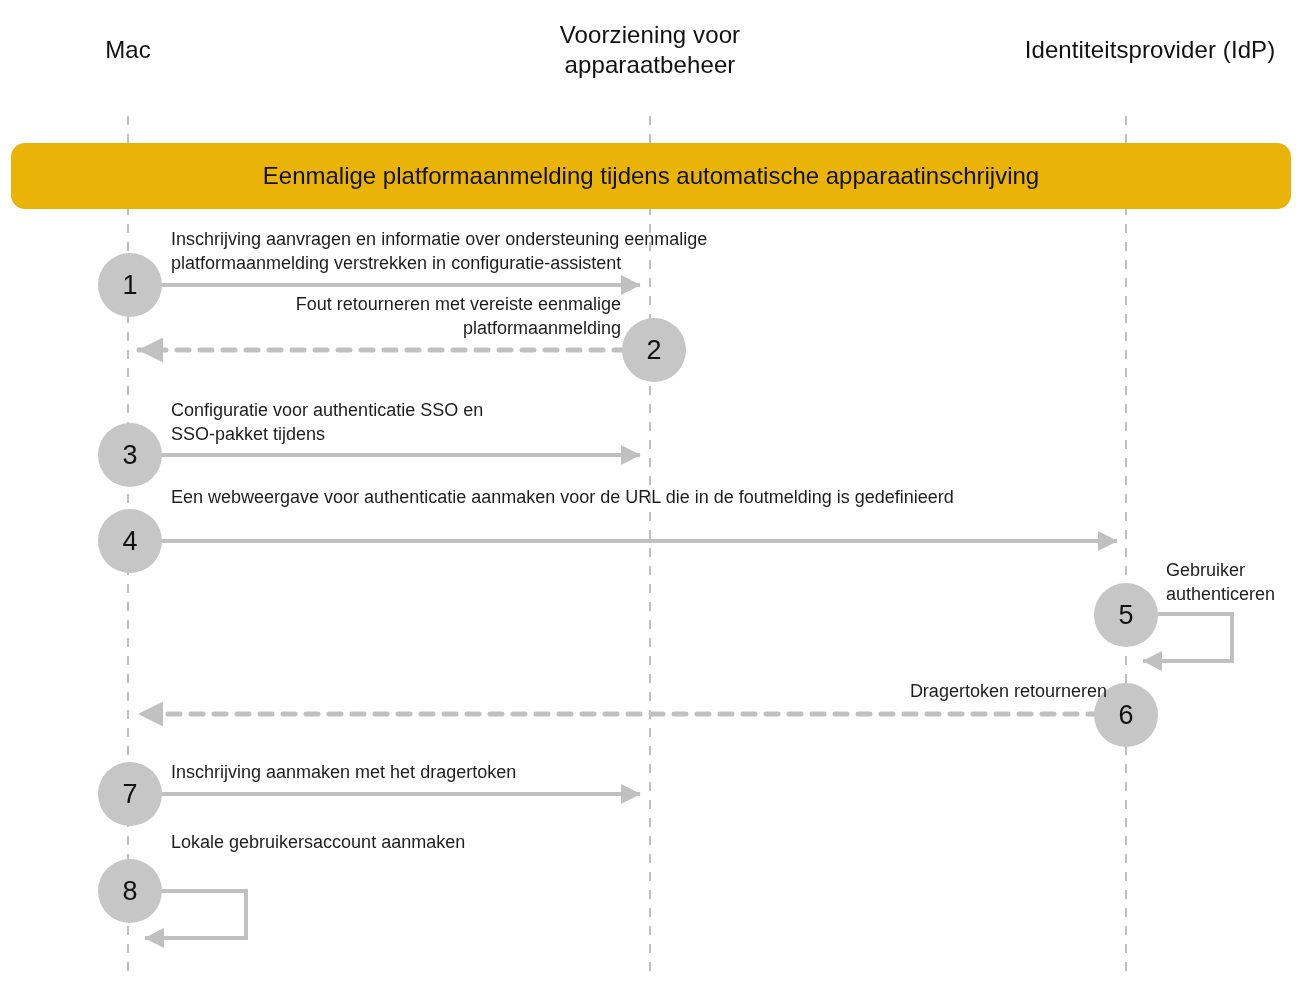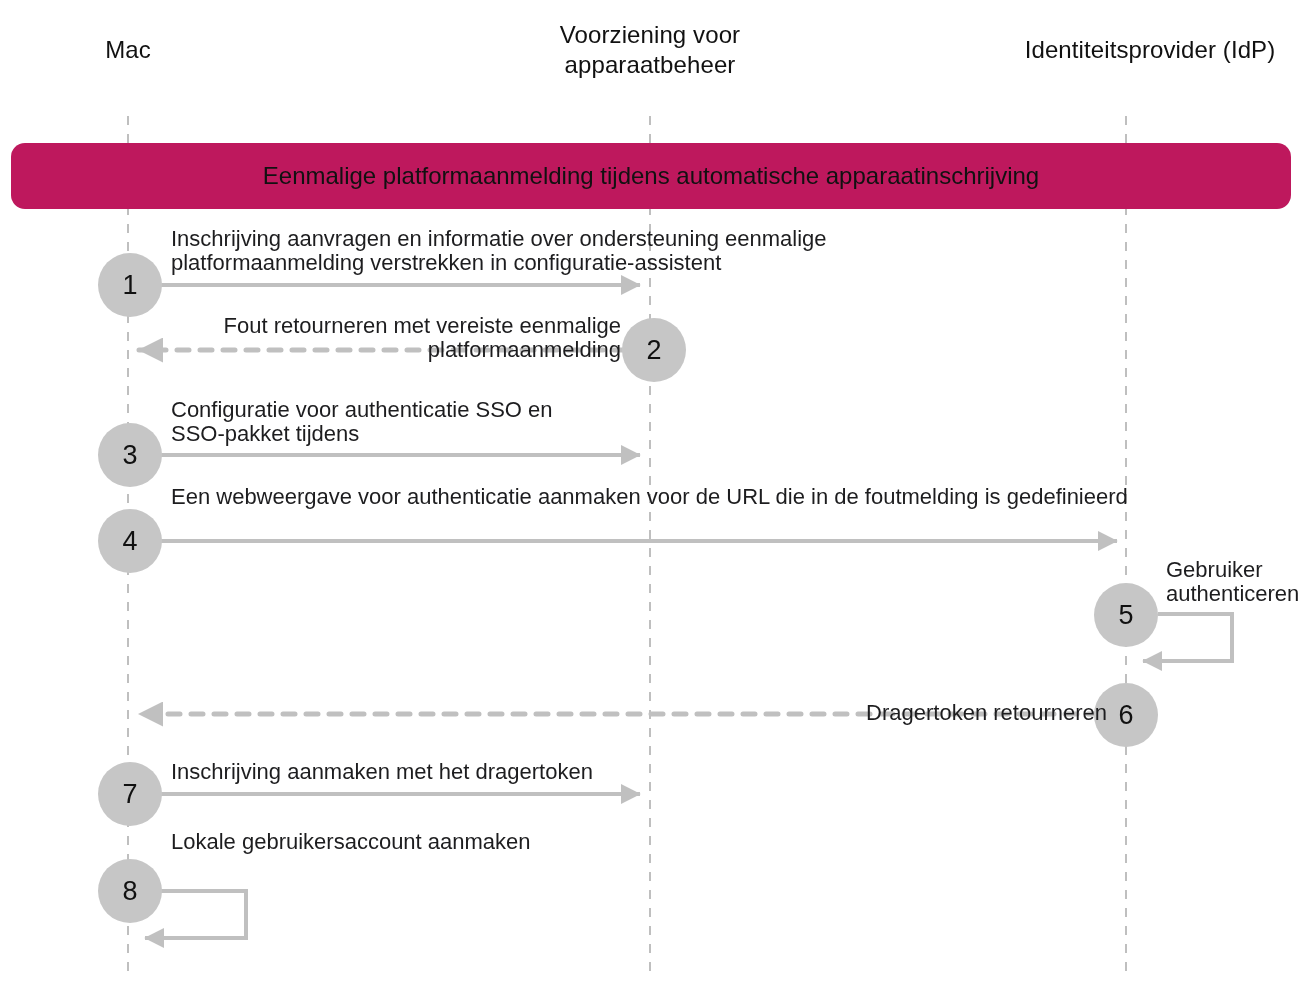--- a/index.html
+++ b/index.html
@@ -41,21 +41,21 @@
   #header-mdm      { left: 530px; top: 20px;  width: 240px; }
   #header-idp      { left: 990px; top: 35px;  width: 320px; }
 
   
   #phase-banner {
     position: absolute;
     left: 11px;
     top: 143px;
     width: 1280px;
     height: 66px;
-    background: #be185d;
+    background: #eab308;
     border-radius: 14px;
     display: flex;
     align-items: center;
     justify-content: center;
   }
   #phase-banner-label {
     font-size: 24px;
     line-height: 30px;
     color: #111111;
     text-align: center;
@@ -74,25 +74,25 @@
     justify-content: center;
     font-size: 27px;
     line-height: 1;
     color: #111111;
     font-weight: 400;
   }
 
   
   .msg-label {
     position: absolute;
-    font-size: 22px;
+    font-size: 18px;
     line-height: 24px;
     color: #1d1d1f;
   }
-  .msg-label.right { text-align: right; margin-top: 22px; }
+  .msg-label.right { text-align: right; }
 </style>
 </head>
 <body>
 
 <div id="diagram">
 
   <svg id="svg-layer" viewBox="0 0 1303 987" xmlns="http://www.w3.org/2000/svg">
     <defs>
       <marker id="arrow-right" viewBox="0 0 10 10" refX="9.6" refY="5" markerWidth="5" markerHeight="5" orient="auto-start-reverse">
         <path d="M 0 0 L 10 5 L 0 10 z" fill="#C0C0C0"></path>

